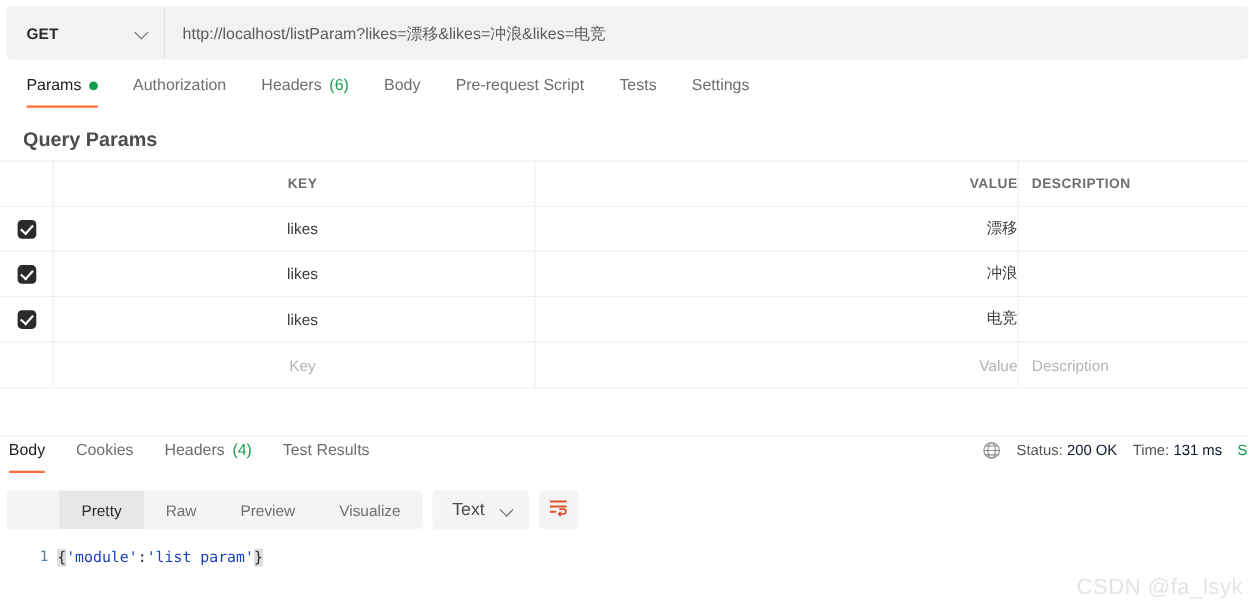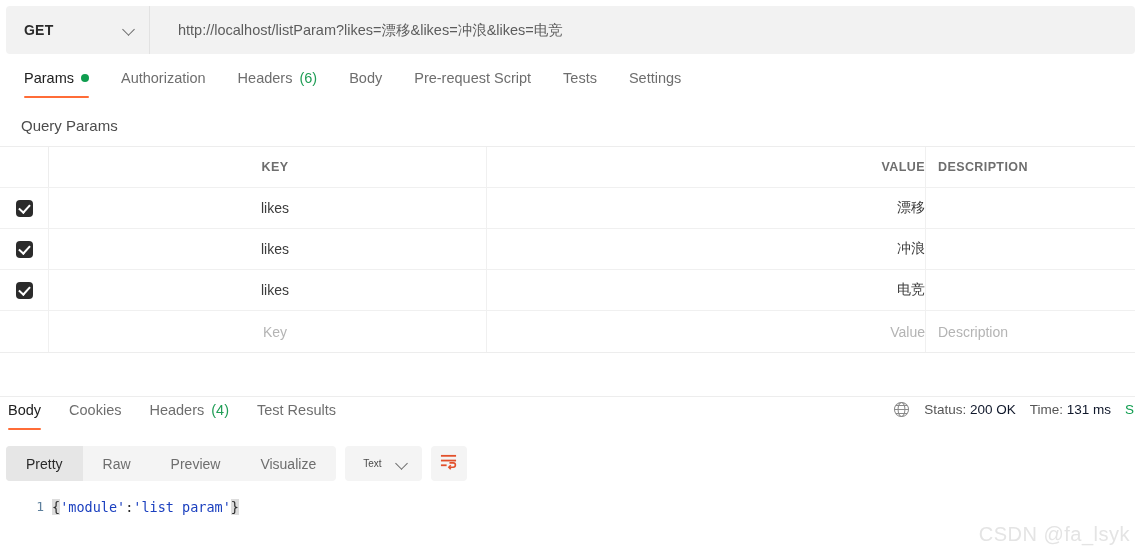--- a/index.html
+++ b/index.html
@@ -53,21 +53,21 @@
     border-right: 1.6px solid #6b6b6b;
     border-bottom: 1.6px solid #6b6b6b;
     transform: rotate(45deg);
   }
   .url-input {
     flex: 1;
     background: #f2f2f2;
     border-radius: 0 4px 4px 0;
     display: flex;
     align-items: center;
-    padding-left: 28px;
+    padding-left: 16px;
     border-left: 1px solid #e2e2e2;
     cursor: text;
     text-align: center;
   }
   .url-text {
     font-size: 14.5px;
     color: #5c5c5c;
     white-space: nowrap;
     overflow: hidden;
   }
@@ -106,22 +106,22 @@
     width: 8px; height: 8px;
     border-radius: 50%;
     background: #0f9d4f;
     display: inline-block;
   }
 
   
   .section-title {
     position: absolute;
     left: 21px; top: 117px;
-    font-size: 15px;
-    font-weight: normal;
+    font-size: 18px;
+    font-weight: bold;
     color: #4c4c4c;
   }
   .params-table {
     position: absolute;
     left: 0; top: 146px;
     width: 1135px;
     border-top: 1px solid #ededed;
     border-bottom: 1px solid #ededed;
   }
   .prow {
@@ -240,32 +240,33 @@
     padding: 0 20px;
     display: flex;
     align-items: center;
     font-size: 14px;
     color: #6e6e6e;
     cursor: pointer;
   }
   .seg-item.active {
     background: #e6e6e6;
     color: #2b2b2b;
+    margin-left: 48px;
   }
   .fmt-select {
     background: #f4f4f4;
     border-radius: 4px;
     height: 35px;
     display: flex;
     align-items: center;
     gap: 14px;
     padding: 0 14px 0 18px;
     cursor: pointer;
   }
-  .fmt-label { font-size: 10px; color: #4a4a4a; }
+  .fmt-label { font-size: 16px; color: #4a4a4a; }
   .wrap-btn {
     width: 36px; height: 35px;
     background: #f4f4f4;
     border-radius: 4px;
     display: flex;
     align-items: center;
     justify-content: center;
     cursor: pointer;
   }
 

